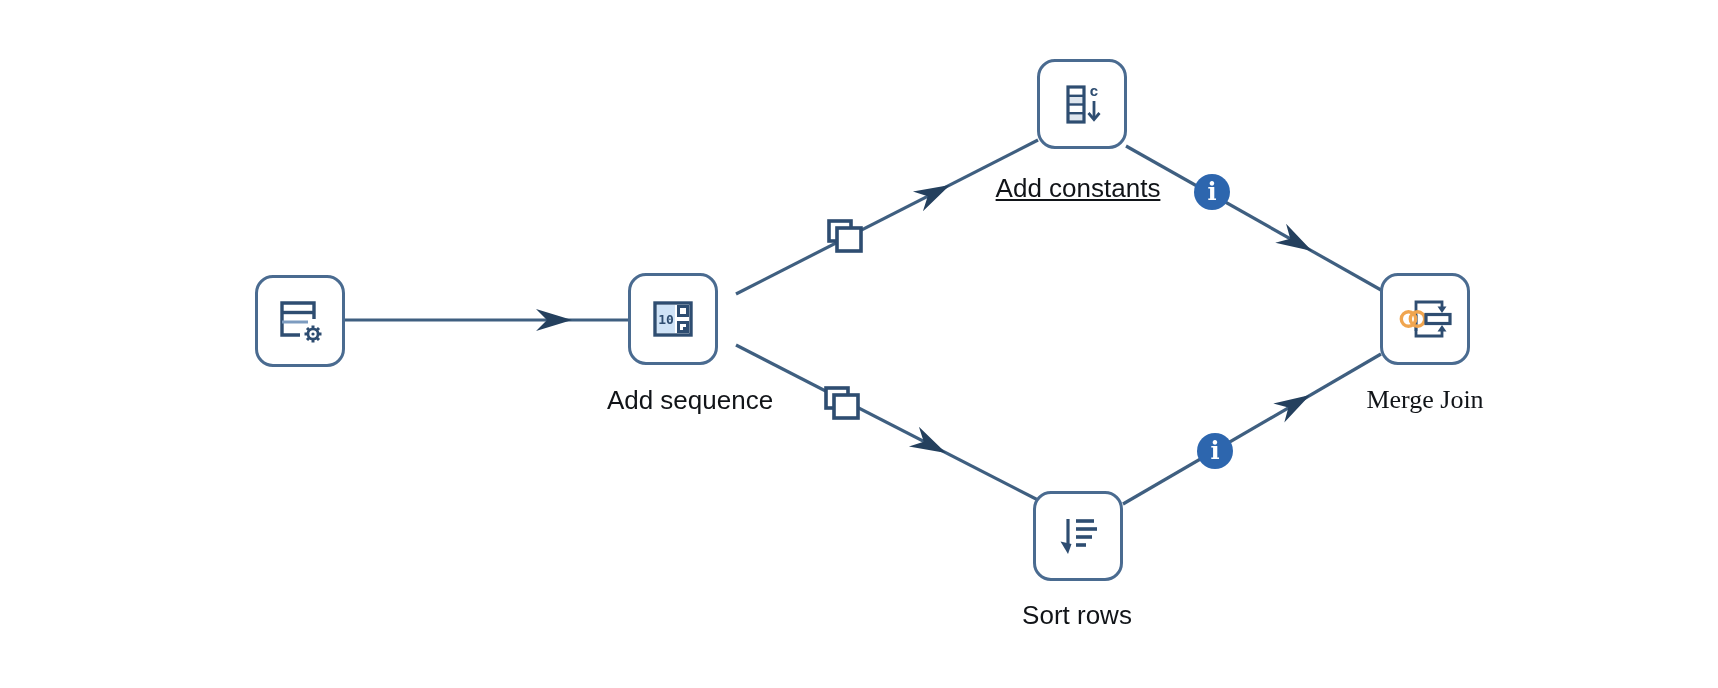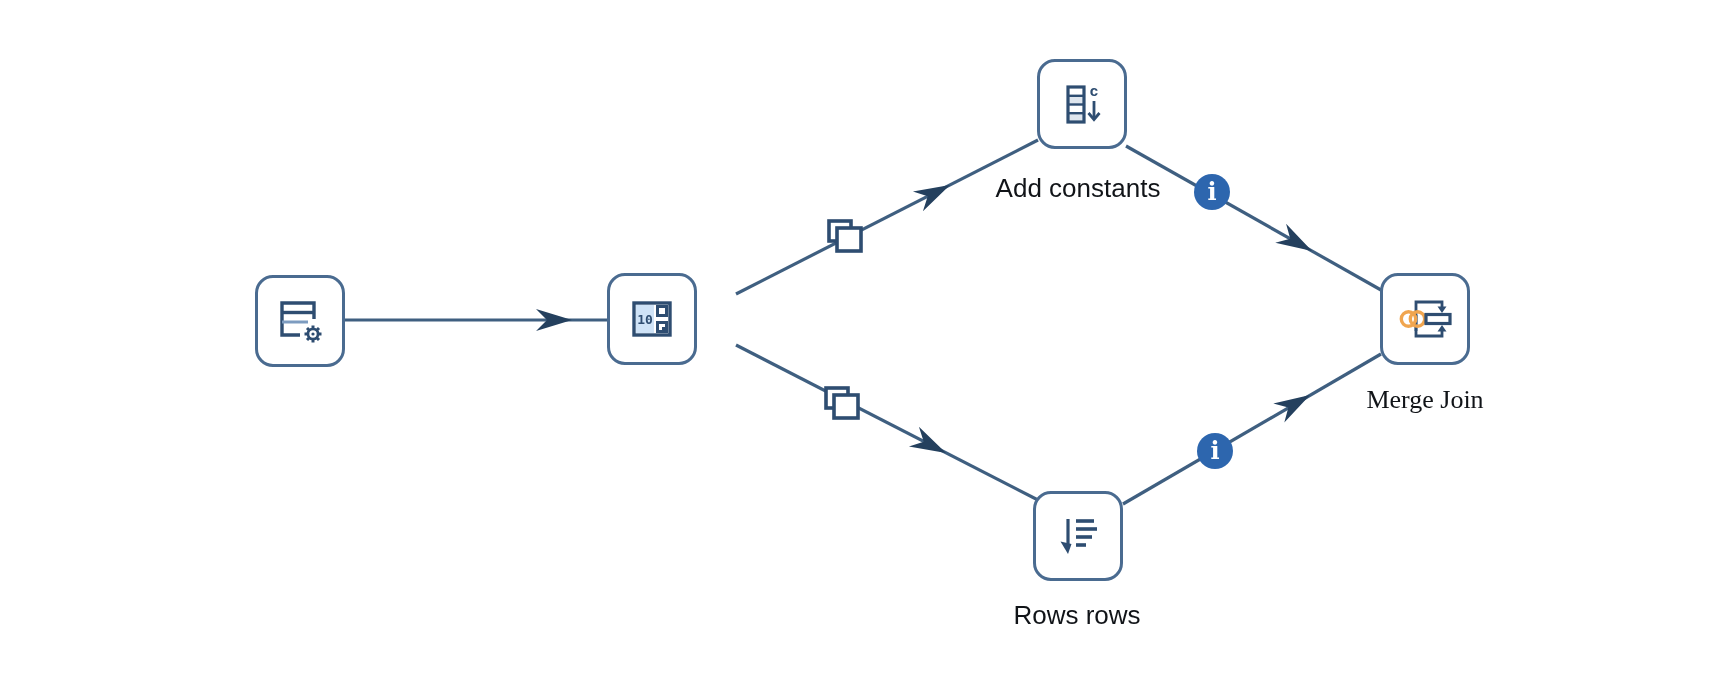--- a/index.html
+++ b/index.html
@@ -97,61 +97,62 @@
           <line x1="35" y1="35" x2="47" y2="47"></line>
           <line x1="47" y1="35" x2="35" y2="47"></line>
         </g>
         <circle cx="41" cy="41" r="6.2" fill="#2e4d71"></circle>
         <circle cx="41" cy="41" r="5" fill="#ffffff" stroke="#2e4d71" stroke-width="2.6"></circle>
         <circle cx="41" cy="41" r="1.6" fill="#2e4d71"></circle>
       </g>
     </svg>
   </div>
 
-  <div class="node" style="left:607px; top:273px;">
+  <div class="node" style="left:628px; top:273px;">
     <svg class="icon-svg" width="56" height="56" viewBox="0 0 56 56" xmlns="http://www.w3.org/2000/svg">
       <rect x="10" y="12" width="36" height="32" fill="#ffffff" stroke="#2e4d71" stroke-width="3.4"></rect>
       <rect x="12" y="14" width="18" height="28" fill="#cfe3f7"></rect>
       <text x="21" y="33" text-anchor="middle" font-family="DejaVu Sans Mono, monospace" font-weight="bold" font-size="13" fill="#2e4d71">10</text>
       <rect x="33.5" y="15.5" width="9" height="9" fill="#ffffff" stroke="#2e4d71" stroke-width="3"></rect>
       <rect x="33.5" y="31.5" width="9" height="9" fill="#ffffff" stroke="#2e4d71" stroke-width="3"></rect>
       <rect x="38" y="36" width="3.4" height="3.4" fill="#2e4d71"></rect>
     </svg>
   </div>
+  <div class="node-label" style="left:690px; top:385px;">Add sequence</div>
 
   <div class="node" style="left:1037px; top:59px; height:90px;">
     <svg class="icon-svg" width="56" height="56" viewBox="0 0 56 56" xmlns="http://www.w3.org/2000/svg">
       <rect x="14" y="19.8" width="16" height="8.8" fill="#dfe6ee"></rect>
       <rect x="14" y="37.2" width="16" height="8.8" fill="#dfe6ee"></rect>
       <rect x="14" y="11" width="16" height="35" fill="none" stroke="#2e4d71" stroke-width="3.2"></rect>
       <line x1="14" y1="19.8" x2="30" y2="19.8" stroke="#2e4d71" stroke-width="2.4"></line>
       <line x1="14" y1="28.5" x2="30" y2="28.5" stroke="#2e4d71" stroke-width="2.4"></line>
       <line x1="14" y1="37.2" x2="30" y2="37.2" stroke="#2e4d71" stroke-width="2.4"></line>
       <text x="40" y="20" text-anchor="middle" font-family="Liberation Sans, sans-serif" font-weight="bold" font-size="15" fill="#2e4d71">c</text>
       <g stroke="#2e4d71" stroke-width="2.8" fill="none">
         <line x1="40" y1="25" x2="40" y2="43"></line>
         <polyline points="34.5,37 40,43.5 45.5,37"></polyline>
       </g>
     </svg>
   </div>
-  <div class="node-label" style="left:1078px; top:173px;">Add constants</div>
+  <div class="node-label" style="left:1078px; top:173px;text-decoration:underline;">Add constants</div>
 
   <div class="node" style="left:1033px; top:491px; height:90px;">
     <svg class="icon-svg" width="56" height="56" viewBox="0 0 56 56" xmlns="http://www.w3.org/2000/svg">
       <line x1="18" y1="11" x2="18" y2="40" stroke="#2e4d71" stroke-width="3.2"></line>
       <polygon points="18,46 10.5,33.5 21.5,36" fill="#2e4d71"></polygon>
       <g stroke="#2e4d71" stroke-width="3.6">
         <line x1="26" y1="13" x2="44" y2="13"></line>
         <line x1="26" y1="21" x2="47" y2="21"></line>
         <line x1="26" y1="29" x2="42" y2="29"></line>
         <line x1="26" y1="37" x2="36" y2="37"></line>
       </g>
     </svg>
   </div>
-  <div class="node-label" style="left:1077px; top:600px;">Rows rows</div>
+  <div class="node-label" style="left:1077px; top:600px;">Sort rows</div>
 
   <div class="node" style="left:1380px; top:273px;">
     <svg class="icon-svg" width="58" height="56" viewBox="0 0 58 56" xmlns="http://www.w3.org/2000/svg">
       <g>
         <path d="M20,40 V11 H46 V17" fill="none" stroke="#2e4d71" stroke-width="2.8"></path>
         <polygon points="46,22 41.5,15.5 50.5,15.5" fill="#2e4d71"></polygon>
         <path d="M20,24 V45 H46 V39" fill="none" stroke="#2e4d71" stroke-width="2.8"></path>
         <polygon points="46,34 41.5,40.5 50.5,40.5" fill="#2e4d71"></polygon>
       </g>
       <g fill="none" stroke="#f0a54f" stroke-width="3.4">

